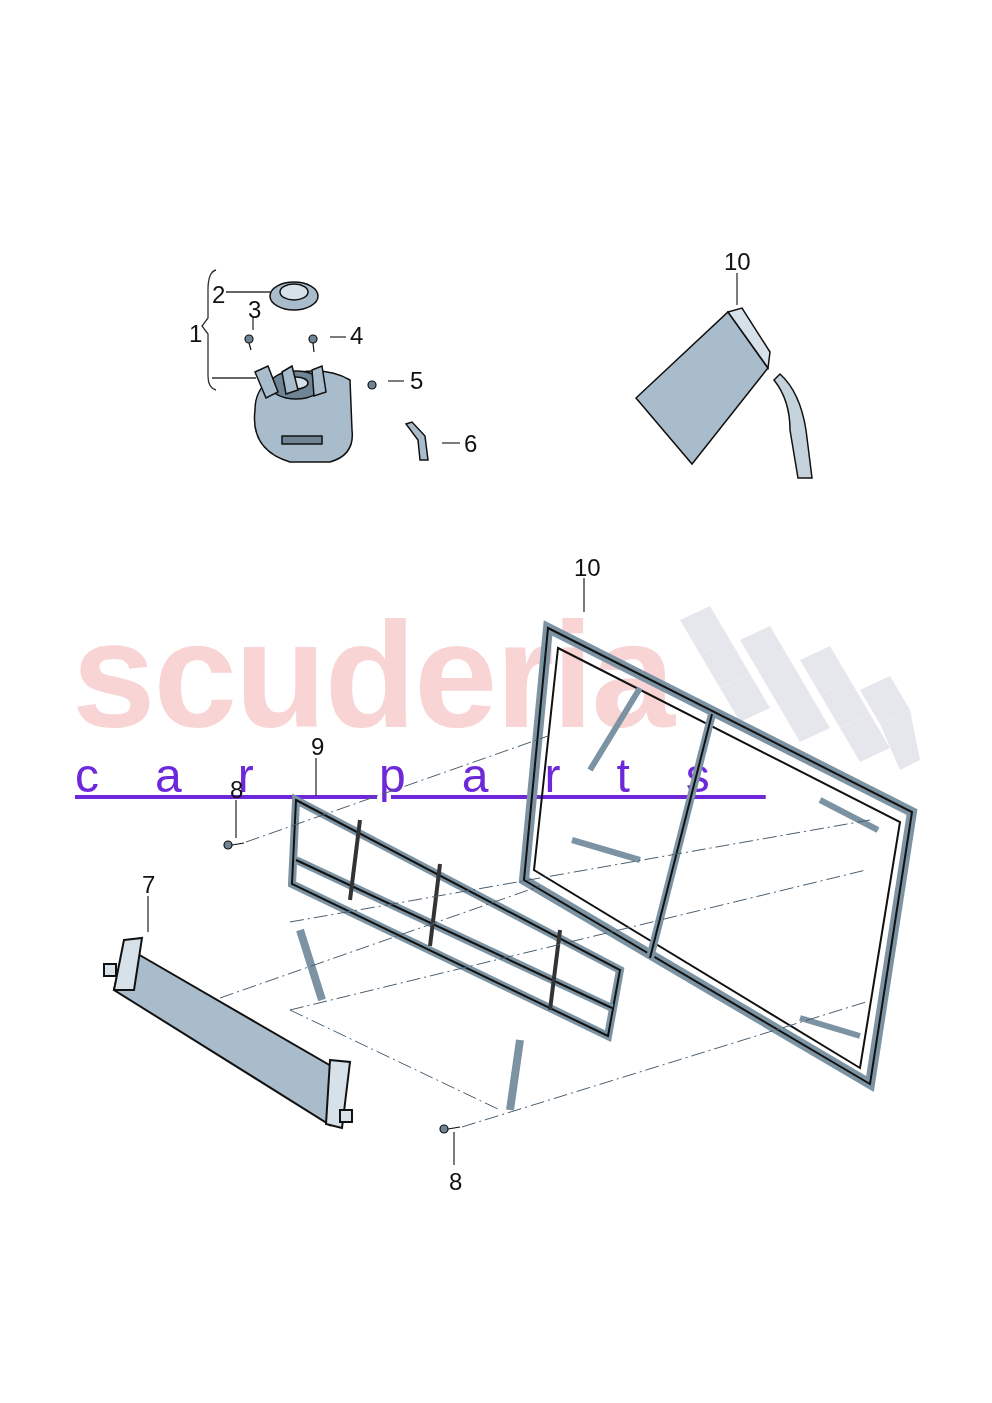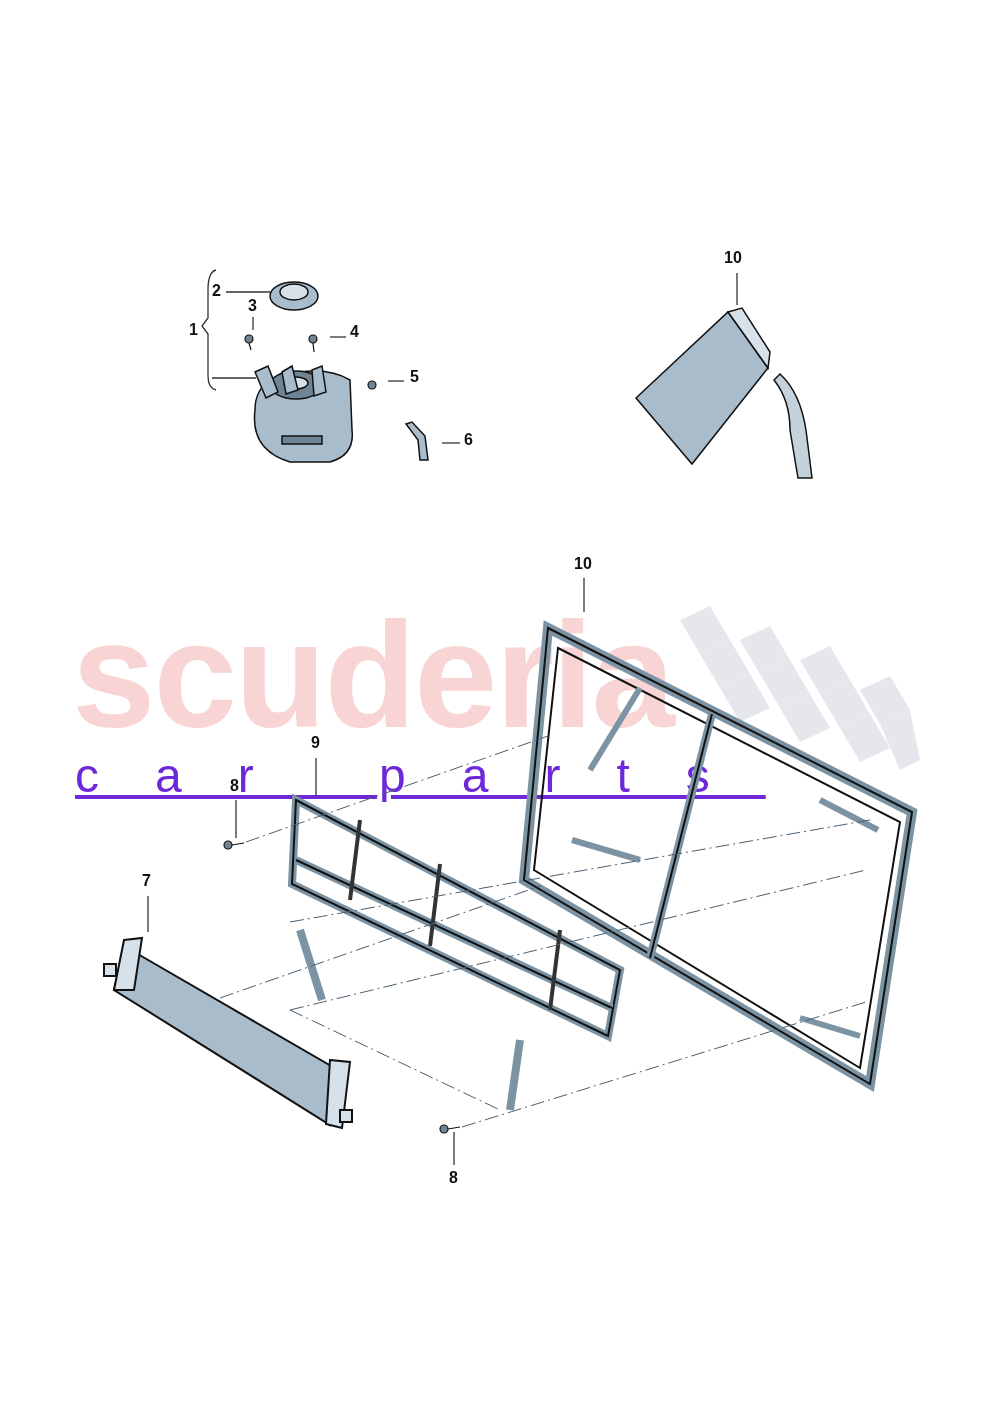--- a/index.html
+++ b/index.html
@@ -1,20 +1,20 @@
 <!DOCTYPE html>
 <html><head>
 <meta charset="utf-8">
 <style>
   html, body { margin: 0; padding: 0; background: #ffffff; }
   body { width: 992px; height: 1403px; position: relative; overflow: hidden; font-family: "Liberation Sans", sans-serif; }
   .canvas { position: absolute; left: 0; top: 0; width: 992px; height: 1403px; }
   .wm-main { position: absolute; left: 72px; top: 600px; font-family: "Liberation Sans", sans-serif; font-weight: bold; font-size: 150px; color: #f8d4d4; letter-spacing: -2px; line-height: 1; }
   .wm-sub { position: absolute; left: 75px; top: 752px; font-family: "Liberation Sans", sans-serif; font-size: 48px; color: #6d28d9; letter-spacing: 56px; line-height: 1; text-decoration: underline; }
-  .callout { position: absolute; font-family: "Liberation Sans", sans-serif; font-size: 16px; color: #111; line-height: 1; font-weight: bold; }
+  .callout { position: absolute; font-family: "Liberation Sans", sans-serif; font-size: 24px; color: #111; line-height: 1; }
   svg { position: absolute; left: 0; top: 0; }
 </style>
 </head>
 <body>
 
 <div class="canvas">
 
   <div class="wm-main">scuderia</div>
   <div class="wm-sub">car parts</div>
 

